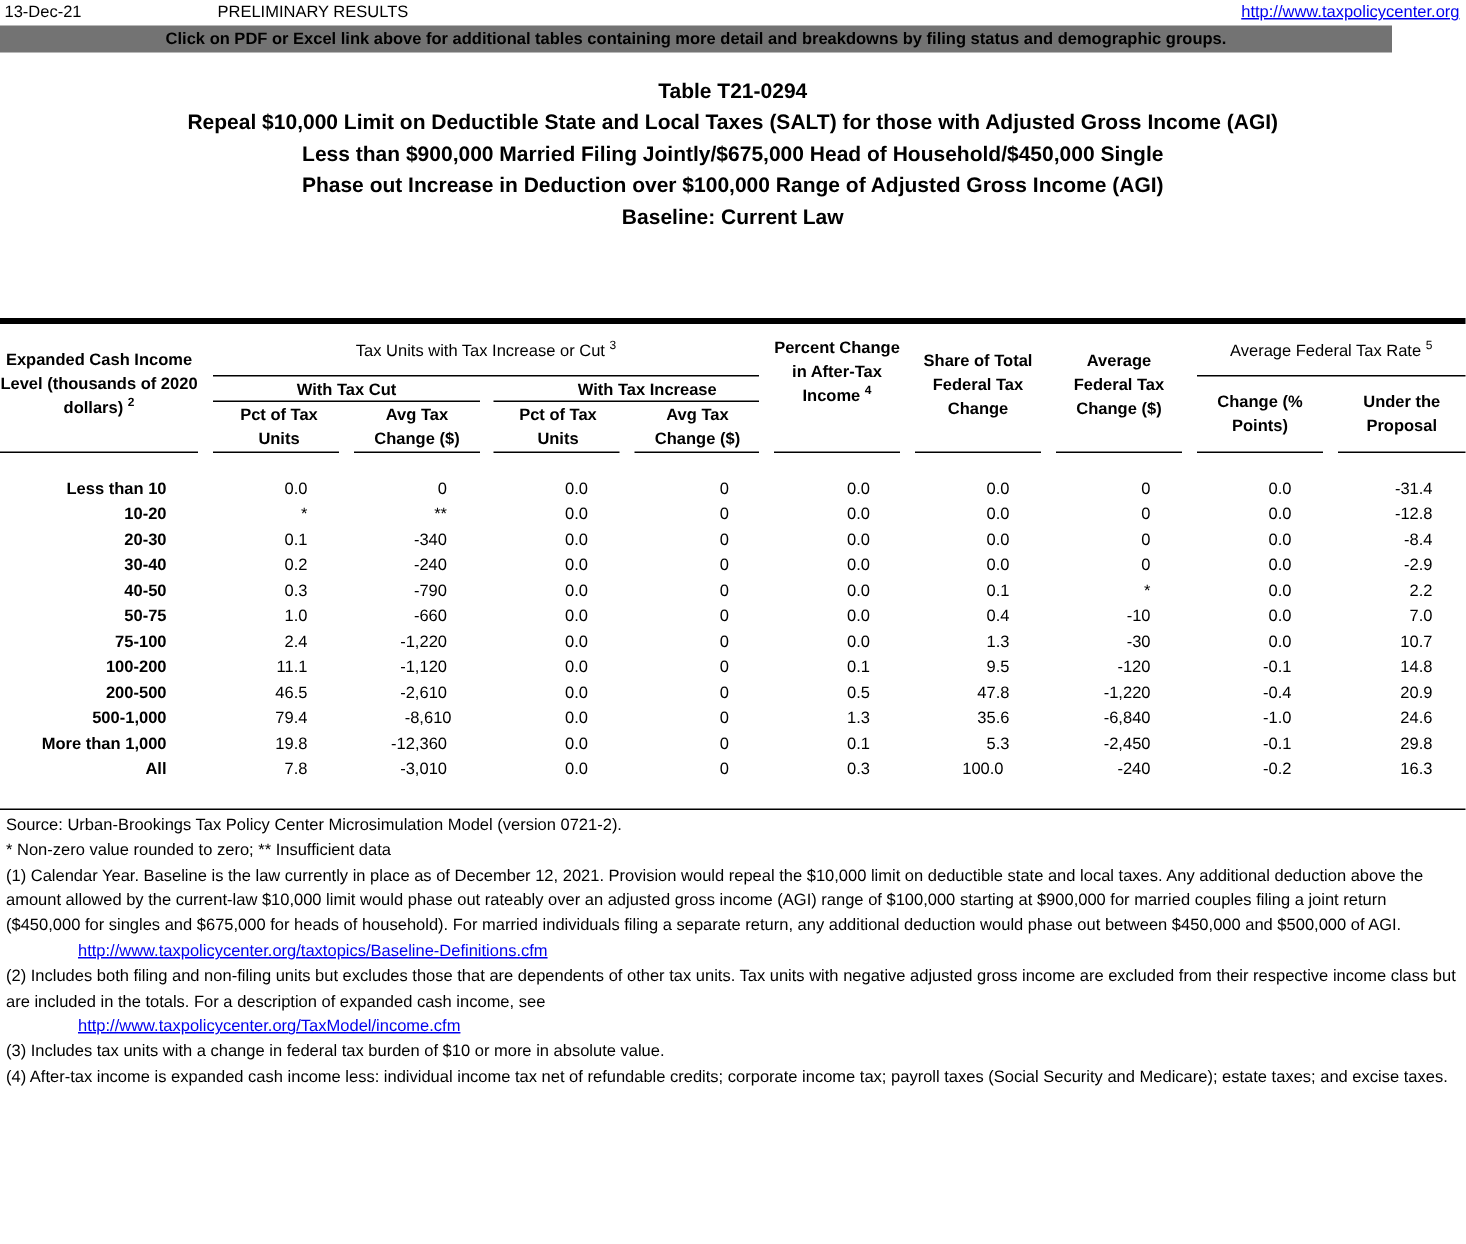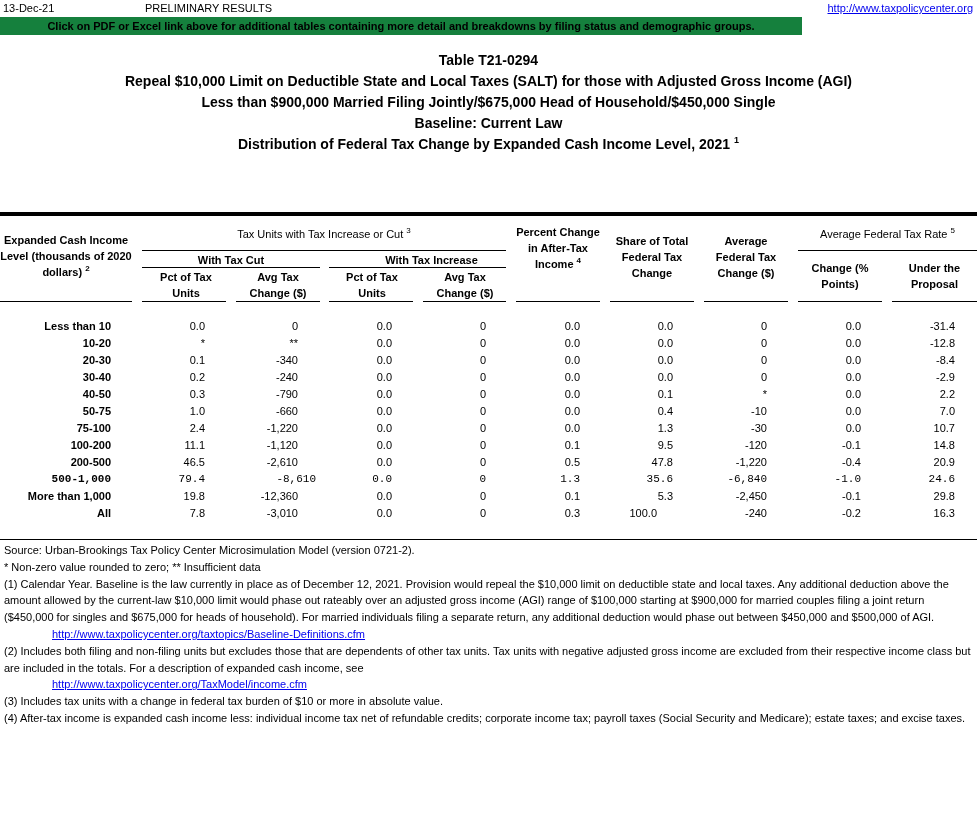--- a/index.html
+++ b/index.html
@@ -2,21 +2,21 @@
 <html><head>
 <meta charset="utf-8">
 <style>
   html, body { margin: 0; padding: 0; background: #ffffff; }
   body { width: 977px; height: 829px; position: relative; overflow: hidden;
          font-family: "Liberation Sans", sans-serif; color: #000; }
   .topbar { position: absolute; left: 0; top: 0; width: 977px; height: 17px; font-size: 11px; }
   .topbar .date { position: absolute; left: 3px; top: 2px; }
   .topbar .prelim { position: absolute; left: 145px; top: 2px; }
   .topbar .url { position: absolute; right: 4px; top: 2px; color: #0000ee; text-decoration: underline; }
-  .banner { position: absolute; left: 0; top: 17px; width: 802px; height: 18px; background: #15803d;
+  .banner { position: absolute; left: 0; top: 17px; width: 928px; height: 18px; background: #737373;
             font-size: 11px; font-weight: bold; text-align: center; line-height: 18px; }
   .titles { position: absolute; left: 0; top: 50px; width: 977px; text-align: center;
             font-weight: bold; font-size: 14px; line-height: 21.1px; }
   .titles sup { font-size: 9px; }
   .thick { position: absolute; left: 0; top: 212px; width: 977px; height: 4px; background: #000; }
   .hdr { position: absolute; font-size: 11px; text-align: center; line-height: 16px; font-weight: bold; }
   .line { position: absolute; height: 1px; background: #000; }
   sup { font-size: 8px; vertical-align: super; line-height: 0; }
   .row { position: absolute; left: 0; width: 977px; height: 17px; font-size: 11px; }
   .row span { position: absolute; top: 0; }
@@ -32,22 +32,22 @@
   <span class="date">13-Dec-21</span>
   <span class="prelim">PRELIMINARY RESULTS</span>
   <a class="url">http://www.taxpolicycenter.org</a>
 </div>
 <div class="banner">Click on PDF or Excel link above for additional tables containing more detail and breakdowns by filing status and demographic groups.</div>
 
 <div class="titles">
   <div>Table T21-0294</div>
   <div>Repeal $10,000 Limit on Deductible State and Local Taxes (SALT) for those with Adjusted Gross Income (AGI)</div>
   <div>Less than $900,000 Married Filing Jointly/$675,000 Head of Household/$450,000 Single</div>
+  <div>Phase out Increase in Deduction over $100,000 Range of Adjusted Gross Income (AGI)</div>
   <div>Baseline: Current Law</div>
-  <div><span>Distribution of Federal Tax Change by Expanded Cash Income Level, 2021</span> <sup>1</sup></div>
 </div>
 
 <div class="thick"></div>
 
 <div class="hdr" style="left:0;top:232px;width:132px;font-weight:bold;">
   <span>Expanded Cash Income Level (thousands of 2020 dollars)</span> <sup>2</sup>
 </div>
 <div class="line" style="left:0;top:301px;width:132px;"></div>
 
 <div class="hdr" style="left:142px;top:226px;width:364px;font-weight:normal;">
@@ -191,24 +191,24 @@
       <span style="right: 772px;">46.5</span>
       <span style="right: 679px;">-2,610</span>
       <span style="right: 585px;">0.0</span>
       <span style="right: 491px;">0</span>
       <span style="right: 397px;">0.5</span>
       <span style="right: 304px;">47.8</span>
       <span style="right: 210px;">-1,220</span>
       <span style="right: 116px;">-0.4</span>
       <span style="right: 22px;">20.9</span>
     </div>
-    <div class="row" style="top: 473px; font-family: Liberation Mono, monospace;">
+    <div class="row" style="top: 473px;">
       <span style="right: 866px; font-weight: bold;">500-1,000</span>
       <span style="right: 772px;">79.4</span>
-      <span style="right: 661px;">-8,610</span>
+      <span style="right: 676px;">-8,610</span>
       <span style="right: 585px;">0.0</span>
       <span style="right: 491px;">0</span>
       <span style="right: 397px;">1.3</span>
       <span style="right: 304px;">35.6</span>
       <span style="right: 210px;">-6,840</span>
       <span style="right: 116px;">-1.0</span>
       <span style="right: 22px;">24.6</span>
     </div>
     <div class="row" style="top: 490px;">
       <span style="right: 866px; font-weight: bold;">More than 1,000</span>
@@ -222,21 +222,21 @@
       <span style="right: 116px;">-0.1</span>
       <span style="right: 22px;">29.8</span>
     </div>
     <div class="row" style="top: 507px;">
       <span style="right: 866px; font-weight: bold;">All</span>
       <span style="right: 772px;">7.8</span>
       <span style="right: 679px;">-3,010</span>
       <span style="right: 585px;">0.0</span>
       <span style="right: 491px;">0</span>
       <span style="right: 397px;">0.3</span>
-      <span style="right: 320px; margin-left: 48px;">100.0</span>
+      <span style="right: 308px; margin-left: 48px;">100.0</span>
       <span style="right: 210px;">-240</span>
       <span style="right: 116px;">-0.2</span>
       <span style="right: 22px;">16.3</span>
     </div>
   </div>
 
 <div class="bottomline"></div>
 
 <div class="notes">
   <p class="p">Source: Urban-Brookings Tax Policy Center Microsimulation Model (version 0721-2).</p>

